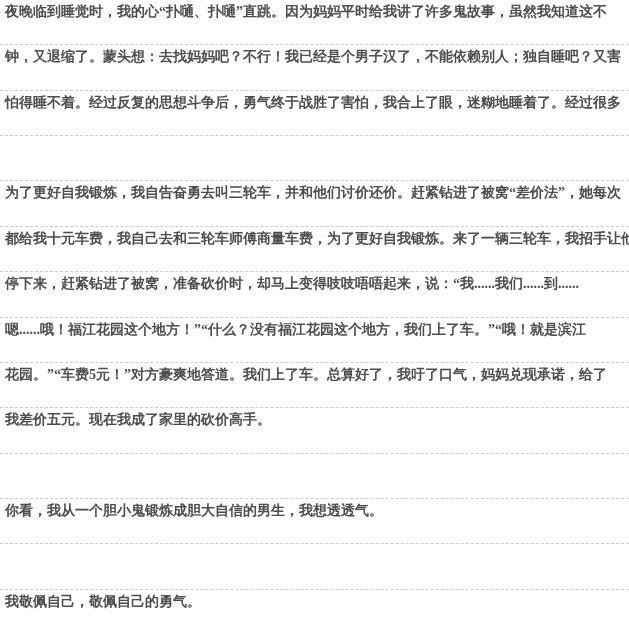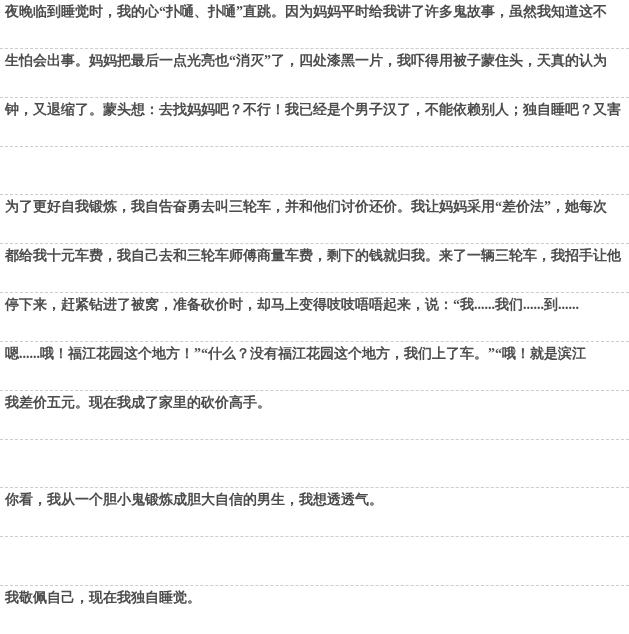--- a/index.html
+++ b/index.html
@@ -34,32 +34,33 @@
   .row:last-child {
     border-bottom: none; 
   }
 </style>
 </head>
 <body>
 
 <div class="page">
 
   <div class="row">夜晚临到睡觉时，我的心“扑嗵、扑嗵”直跳。因为妈妈平时给我讲了许多鬼故事，虽然我知道这不</div>
-  <div class="row">生怕会出事。妈妈把最后一点光亮也“消灭”了，四处漆黑一片，我吓得用被子蒙住头，天真的认为</div>
   <div class="row">钟，又退缩了。蒙头想：去找妈妈吧？不行！我已经是个男子汉了，不能依赖别人；独自睡吧？又害</div>
+  <div class="row">怕得睡不着。经过反复的思想斗争后，勇气终于战胜了害怕，我合上了眼，迷糊地睡着了。经过很多</div>
 
   <div class="row gap"></div>
 
-  <div class="row">为了更好自我锻炼，我自告奋勇去叫三轮车，并和他们讨价还价。我让妈妈采用“差价法”，她每次</div>
-  <div class="row">都给我十元车费，我自己去和三轮车师傅商量车费，剩下的钱就归我。来了一辆三轮车，我招手让他</div>
+  <div class="row">为了更好自我锻炼，我自告奋勇去叫三轮车，并和他们讨价还价。赶紧钻进了被窝“差价法”，她每次</div>
+  <div class="row">都给我十元车费，我自己去和三轮车师傅商量车费，为了更好自我锻炼。来了一辆三轮车，我招手让他</div>
   <div class="row">停下来，赶紧钻进了被窝，准备砍价时，却马上变得吱吱唔唔起来，说：“我......我们......到......</div>
   <div class="row">嗯......哦！福江花园这个地方！”“什么？没有福江花园这个地方，我们上了车。”“哦！就是滨江</div>
+  <div class="row">花园。”“车费5元！”对方豪爽地答道。我们上了车。总算好了，我吁了口气，妈妈兑现承诺，给了</div>
   <div class="row">我差价五元。现在我成了家里的砍价高手。</div>
 
   <div class="row gap"></div>
 
   <div class="row">你看，我从一个胆小鬼锻炼成胆大自信的男生，我想透透气。</div>
 
   <div class="row gap"></div>
 
-  <div class="row">我敬佩自己，现在我独自睡觉。</div>
+  <div class="row">我敬佩自己，敬佩自己的勇气。</div>
 
 </div>
 
 </body></html>

